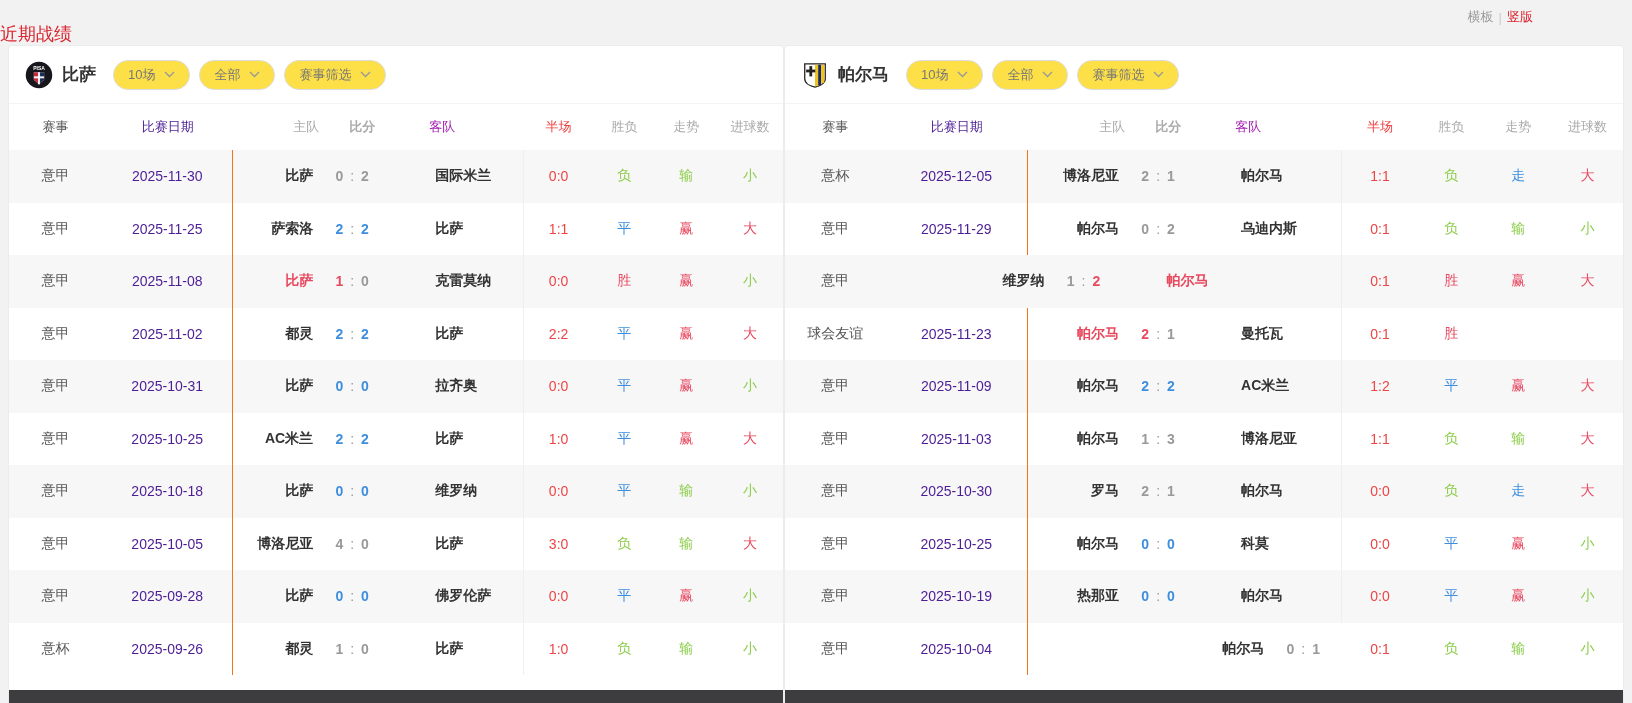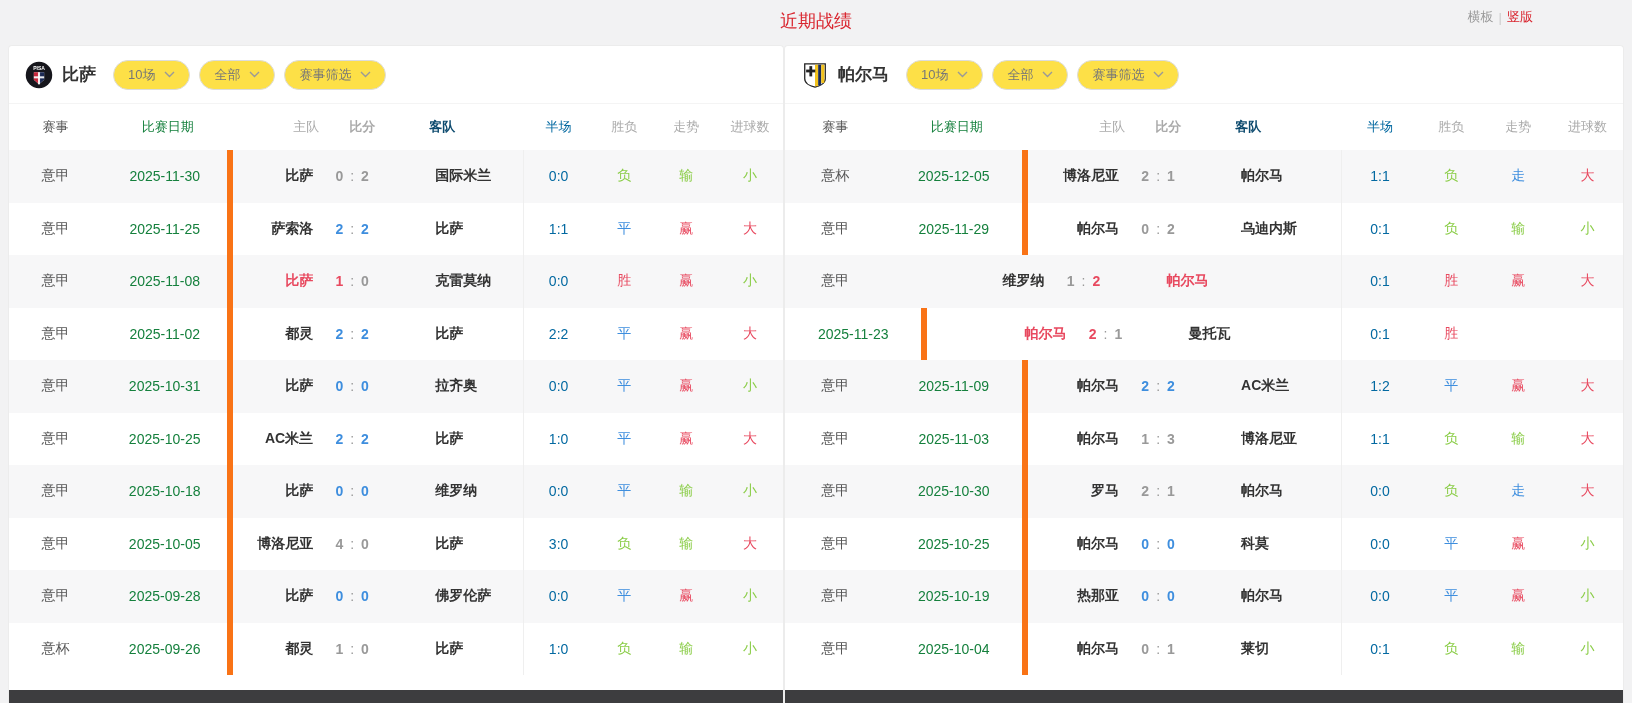--- a/index.html
+++ b/index.html
@@ -4,21 +4,21 @@
 <style>
   html,body{margin:0;padding:0;}
   body{
     width:1632px;height:703px;overflow:hidden;
     background:#f2f2f3;
     font-family:"Liberation Sans","DejaVu Sans",sans-serif;
   }
   
   .topbar{position:relative;height:45px;}
   .page-title{
-    position:absolute;left:0;right:0;top:9px;text-align:center;
+    position:absolute;left:0;right:0;top:22px;text-align:left;
     font-size:18px;color:#d9262f;font-weight:400;
   }
   .view-toggle{position:absolute;right:99px;top:8px;font-size:13px;color:#999;display:flex;align-items:center;}
   .view-toggle .sep{color:#ccc;margin:0 5px;}
   .view-toggle .opt{cursor:pointer;}
   .view-toggle .active{color:#d9262f;}
   
   .panels{display:flex;padding:0 8px;align-items:stretch;}
   .panel{
     background:#fff;border:1px solid #ececec;border-bottom:none;border-radius:4px 4px 0 0;
@@ -33,33 +33,33 @@
   .pill{
     display:inline-flex;align-items:center;gap:9px;border:1px solid #dcdcdc;border-radius:16px;
     padding:5px 14px;font-size:13px;color:#777;margin-left:9px;background:#fde047;cursor:pointer;white-space:nowrap;
   }
   
   .thead{display:flex;align-items:stretch;height:46px;font-size:13px;color:#aaa;}
   .trow{display:flex;align-items:stretch;height:52.5px;font-size:14px;}
   .trow.shaded{background:#f7f7f8;}
   .cell{display:flex;align-items:center;justify-content:center;box-sizing:border-box;}
   .cell-league{width:12%;color:#555;}
-  .cell-date{width:17%;color:#15803d;}
-  .trow .cell-date{border-right:6px solid #f97316;}
+  .cell-date{width:17%;color:#4c1d95;}
+  .trow .cell-date{border-right:1px solid #f97316;}
   .cell-home{flex:1;justify-content:flex-end;color:#333;font-weight:700;}
   .cell-score{width:78px;font-weight:700;}
   .cell-score .colon{font-style:normal;color:#999;margin:0 7px;font-weight:400;}
   .cell-away{flex:1.1;justify-content:flex-start;color:#333;font-weight:700;}
   .trow .cell-away{border-right:1px solid #efefef;margin-left:44px;}
-  .cell-ht{width:9%;color:#0369a1;}
+  .cell-ht{width:9%;color:#ef4444;}
   .cell-result{width:8%;}
   .cell-trend{width:8%;}
   .cell-goals{width:8.5%;}
   .thead .cell-home{padding-right:4px;font-weight:400;color:#aaa;}
-  .thead .cell-away{padding-left:8px;font-weight:700;color:#0c4a6e;margin-left:20px;}
+  .thead .cell-away{padding-left:8px;font-weight:400;color:#a21caf;margin-left:20px;}
   
   .c-red{color:#e8495f;}
   .c-blue{color:#3e8ede;}
   .c-green{color:#8bcd48;}
   .c-gray{color:#999;}
   
   .panel-foot{margin-top:auto;height:13px;background:#3d3d3f;}
   .chev{flex:0 0 auto;}
 </style>
 </head>
@@ -353,20 +353,21 @@
             <i class="colon">:</i>
             <b class="as c-red">2</b>
           </span>
     <span class="cell cell-away c-red">帕尔马</span>
     <span class="cell cell-ht">0:1</span>
     <span class="cell cell-result c-red">胜</span>
     <span class="cell cell-trend c-red">赢</span>
     <span class="cell cell-goals c-red">大</span>
   </div>
         <div class="trow">
+    <span class="cell cell-league">球会友谊</span>
     <span class="cell cell-date">2025-11-23</span>
     <span class="cell cell-home c-red">帕尔马</span>
     <span class="cell cell-score">
             <b class="hs c-red">2</b>
             <i class="colon">:</i>
             <b class="as c-gray">1</b>
           </span>
     <span class="cell cell-away">曼托瓦</span>
     <span class="cell cell-ht">0:1</span>
     <span class="cell cell-result c-red">胜</span>
@@ -450,21 +451,20 @@
   </div>
         <div class="trow">
     <span class="cell cell-league">意甲</span>
     <span class="cell cell-date">2025-10-04</span>
     <span class="cell cell-home">帕尔马</span>
     <span class="cell cell-score">
             <b class="hs c-gray">0</b>
             <i class="colon">:</i>
             <b class="as c-gray">1</b>
           </span>
-    <span class="cell cell-away">莱切</span>
     <span class="cell cell-ht">0:1</span>
     <span class="cell cell-result c-green">负</span>
     <span class="cell cell-trend c-green">输</span>
     <span class="cell cell-goals c-green">小</span>
   </div>
       </div>
     <div class="panel-foot"></div>
   </div>
 </div>
 

